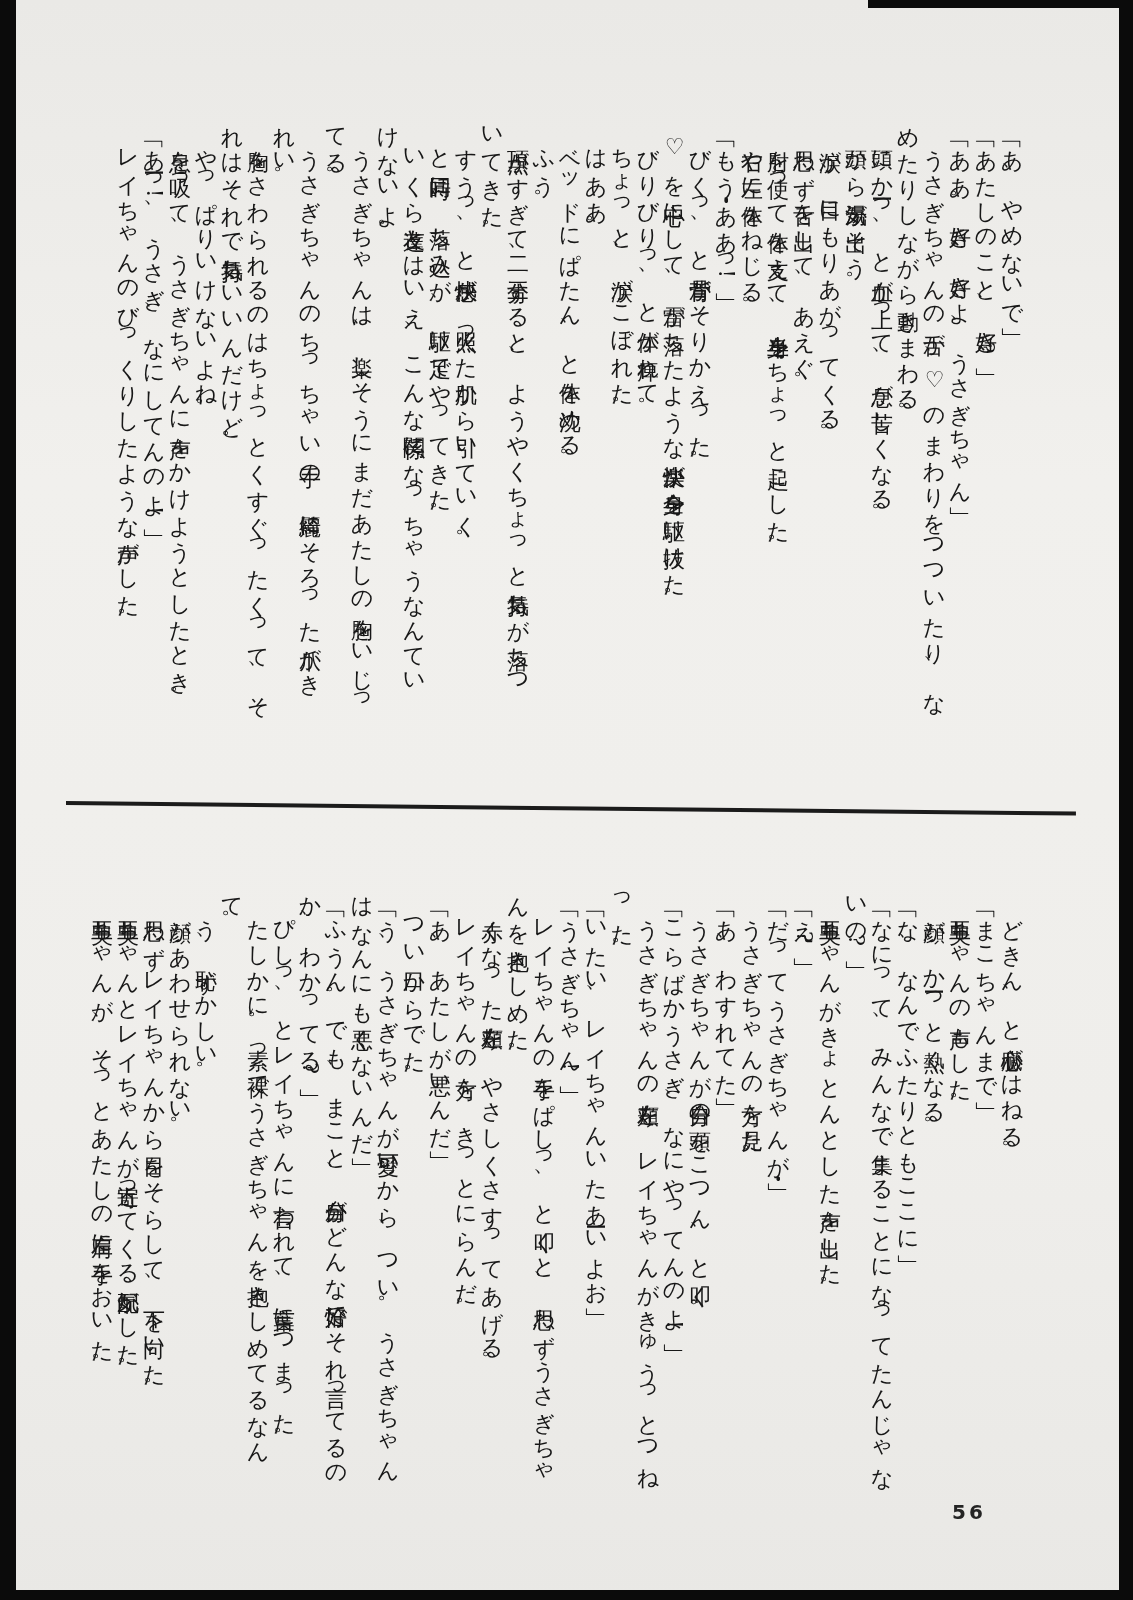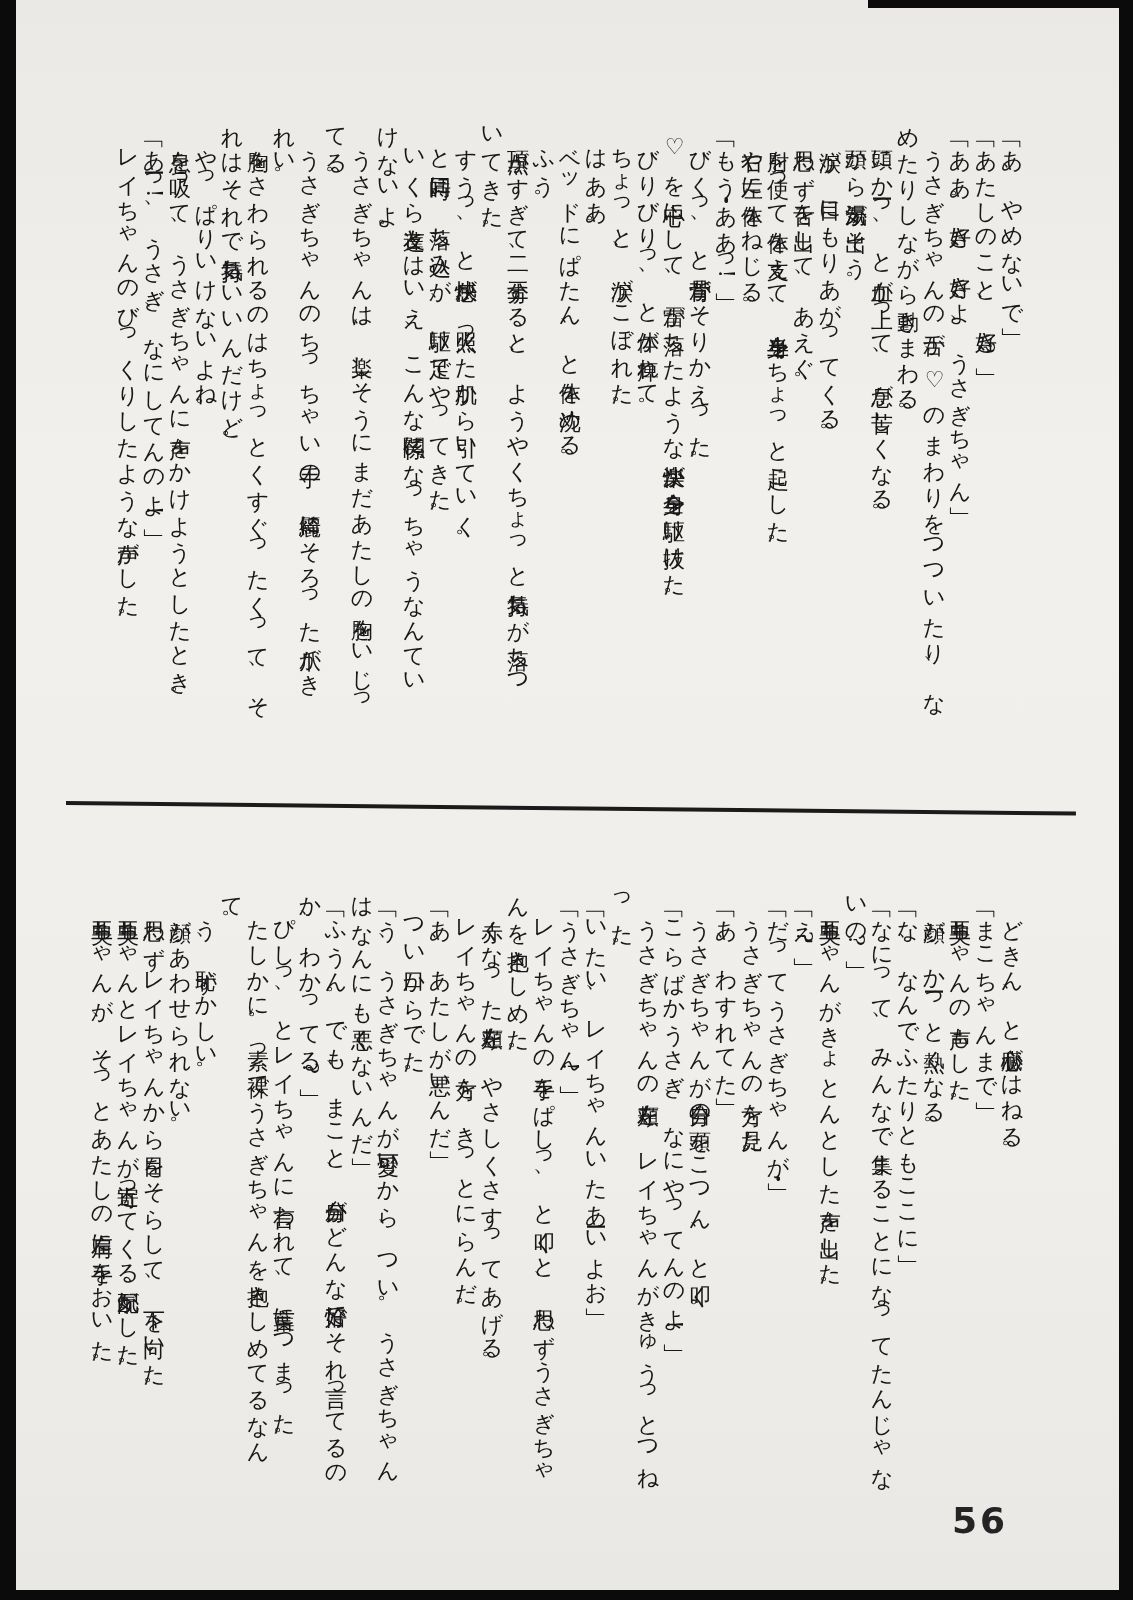--- a/index.html
+++ b/index.html
@@ -35,21 +35,21 @@
     width:1010px; height:4px;
     background:#1b1b1b;
     transform:rotate(0.6deg);
     transform-origin:left center;
   }
   .page-number {
     position:absolute;
     left:952px; top:1500px;
     font-family:"DejaVu Sans","Liberation Sans",sans-serif;
     font-weight:bold;
-    font-size:36px;
+    font-size:20px;
     letter-spacing:3px;
     color:#242424;
   }
 </style>
 </head>
 <body>
 
 <div class="page">
 
   <div class="scan-bar bar-left"></div>

